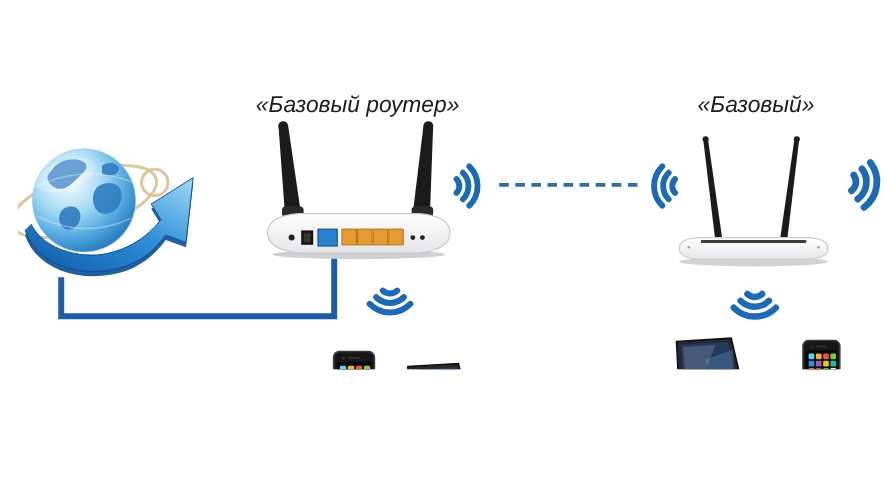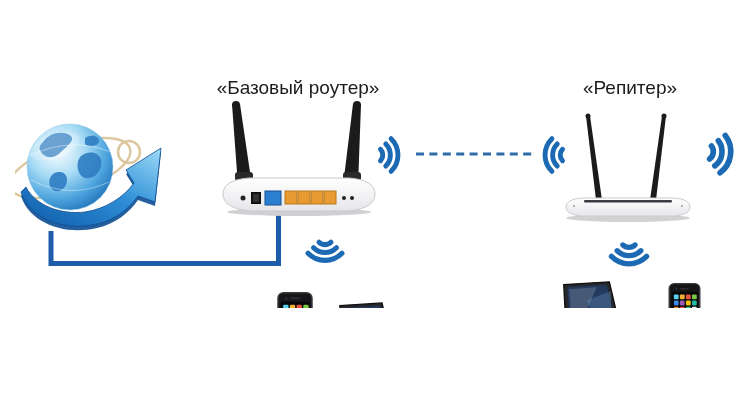--- a/index.html
+++ b/index.html
@@ -1,17 +1,17 @@
 <!DOCTYPE html>
 <html style="--wifi: #1c6ab3; --cable: #1e5ca9; --dash: #2f6da8; --ink: #1c1c1c; --lan: #e89b33; --wan: #2b7fd0;"><head>
 <meta charset="utf-8">
 <style>
   html,body{margin:0;padding:0;background:#ffffff;}
   .canvas{position:relative;width:739px;height:308px;background:#ffffff;overflow:hidden;
-          font-family:"Liberation Sans", sans-serif;}
+          font-family:"Liberation Sans", sans-serif;font-style:italic;}
   .abs{position:absolute;}
   .label{position:absolute;color:var(--ink,#1c1c1c);font-size:19px;line-height:22px;
          text-align:center;white-space:nowrap;}
   
   .cable{stroke:var(--cable,#1e5ca9);stroke-width:5;fill:none;}
   .dashline{stroke:var(--dash,#2f6da8);stroke-width:3.2;stroke-dasharray:8 5.4;fill:none;}
   
   .arc{stroke:var(--wifi,#1c6ab3);stroke-width:6;fill:none;stroke-linecap:round;}
   .wanport{fill:var(--wan,#2b7fd0);stroke:#15508f;stroke-width:1;}
   .lanport{fill:var(--lan,#e89b33);stroke:#b87a1e;stroke-width:1;}
@@ -138,21 +138,21 @@
     <polygon points="104,8 108,8 98,92 92,92" fill="#1b1b1b"></polygon>
     <circle cx="106" cy="8" r="2.5" fill="#1b1b1b"></circle>
     <ellipse cx="70" cy="110" rx="62" ry="4" fill="#d2d2d5"></ellipse>
     <path d="M8 99 Q8 91 24 90 L116 90 Q132 91 132 99 Q132 107 116 108 L24 108 Q8 107 8 99 Z" fill="url(#gBody)" stroke="#cccccf" stroke-width="1"></path>
     <rect x="26" y="92" width="88" height="2.5" rx="1" fill="#3a3d42"></rect>
     <circle cx="16" cy="98" r="1" fill="#9a9aa0"></circle>
     <circle cx="124" cy="98" r="1" fill="#9a9aa0"></circle>
   </svg>
 
   <div class="label" style="left:205px;top:77px;width:186px">«Базовый роутер»</div>
-  <div class="label" style="left:562px;top:77px;width:136px">«Репитер»</div>
+  <div class="label" style="left:562px;top:77px;width:136px">«Базовый»</div>
 
   <svg class="abs" style="left:373px;top:128px" width="28" height="54" viewBox="0 0 34 66">
       <use href="#wifi-arcs"></use>
     </svg>
   <svg class="abs mirror" style="left:542px;top:128px" width="28" height="54" viewBox="0 0 34 66">
       <use href="#wifi-arcs"></use>
     </svg>
 
   <svg class="abs tilt" style="left:702px;top:122px" width="32" height="63" viewBox="0 0 34 66">
       <use href="#wifi-arcs"></use>

